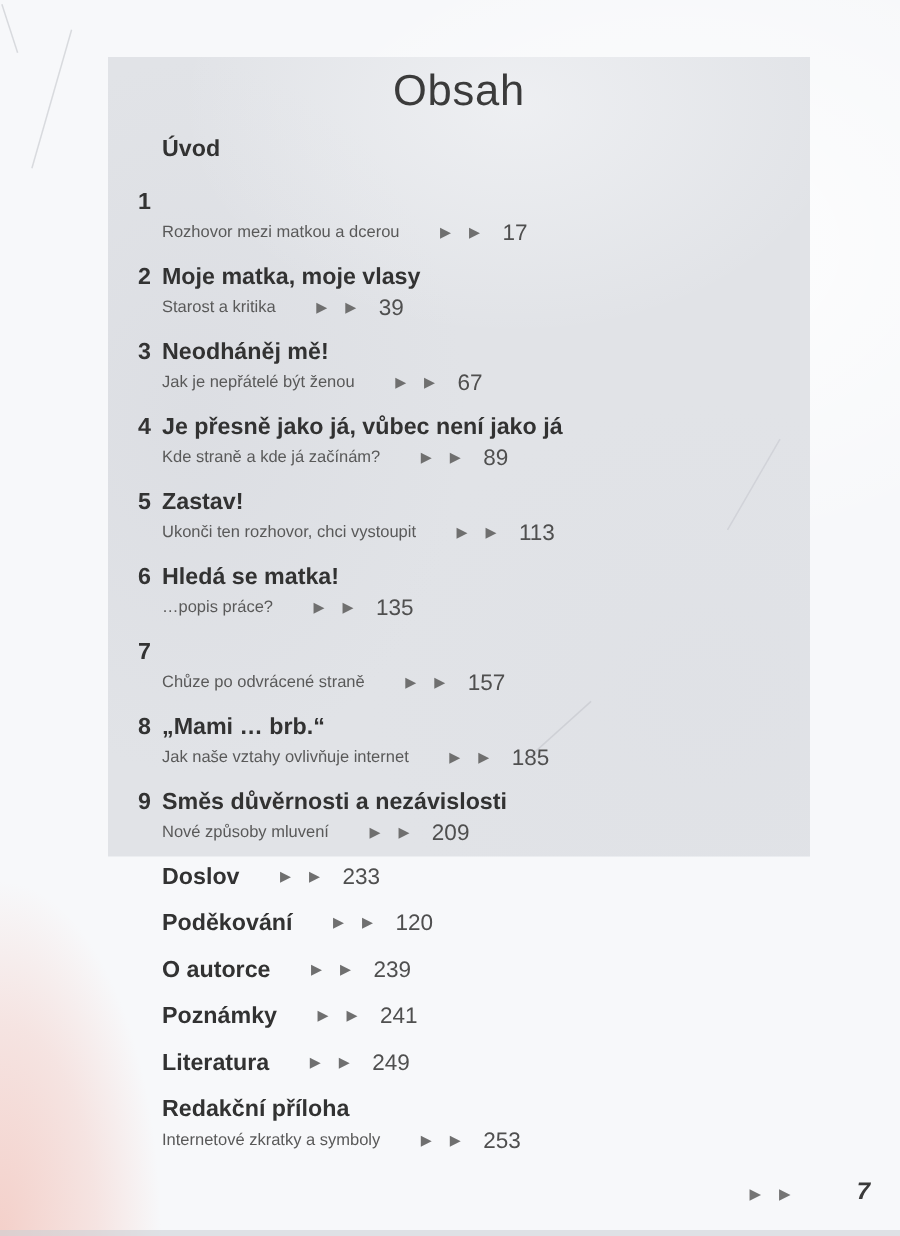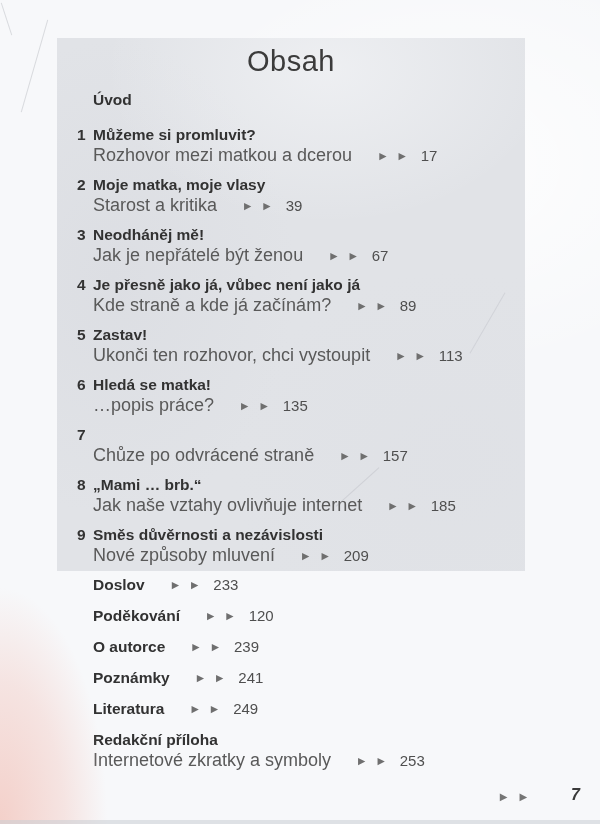--- a/index.html
+++ b/index.html
@@ -12,21 +12,21 @@
   }
   body {
     position: relative;
     background:
       radial-gradient(420px 300px at 75% 20%, rgba(255,255,255,0.8), rgba(255,255,255,0) 70%),
       #f7f8fa;
   }
   
   .paper-block {
     position: absolute;
-    left: 57px;
+    left: 72px;
     top: 38px;
     width: 468px;
     height: 533px;
     background:
       radial-gradient(320px 220px at 58% 6%, rgba(248,249,251,0.55), rgba(248,249,251,0) 70%),
       radial-gradient(260px 340px at 12% 45%, rgba(214,216,222,0.45), rgba(214,216,222,0) 70%),
       radial-gradient(300px 260px at 85% 80%, rgba(222,224,229,0.5), rgba(222,224,229,0) 75%),
       #e1e3e7;
     box-sizing: border-box;
     padding: 4px 20px 0 20px;
@@ -77,21 +77,21 @@
     font-size: 15.5px;
     font-weight: bold;
     color: #333333;
   }
   .ctitle {
     font-size: 15.5px;
     font-weight: bold;
     color: #323232;
   }
   .subtitle {
-    font-size: 18px;
+    font-size: 11px;
     color: #595959;
   }
   .arrows {
     display: inline-flex;
     gap: 12px;
     margin-left: 27px;
     font-size: 9.5px;
     color: #6f6f6f;
   }
   .pnum {
@@ -132,21 +132,20 @@
   <h1 class="toc-title">Obsah</h1>
 
   <div class="line intro-line">
     <span class="num"></span>
     <span class="ctitle">Úvod</span>
   </div>
 
   <div class="entry">
     <div class="line">
       <span class="num">1</span>
-      <span class="ctitle">Můžeme si promluvit?</span>
     </div>
     <div class="line">
       <span class="num"></span>
       <span class="subtitle">Rozhovor mezi matkou a dcerou</span>
       <span class="arrows">
           <span>▶</span>
           <span>▶</span>
         </span>
       <span class="pnum">17</span>
     </div>

